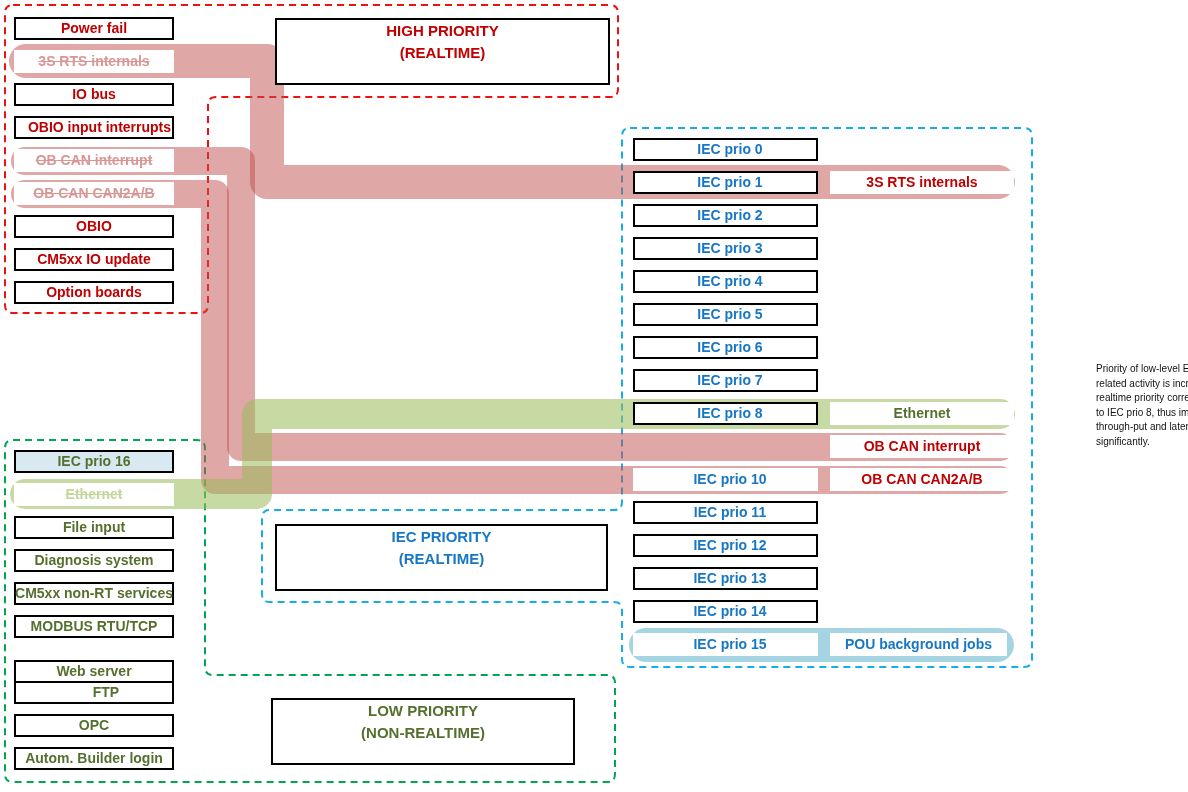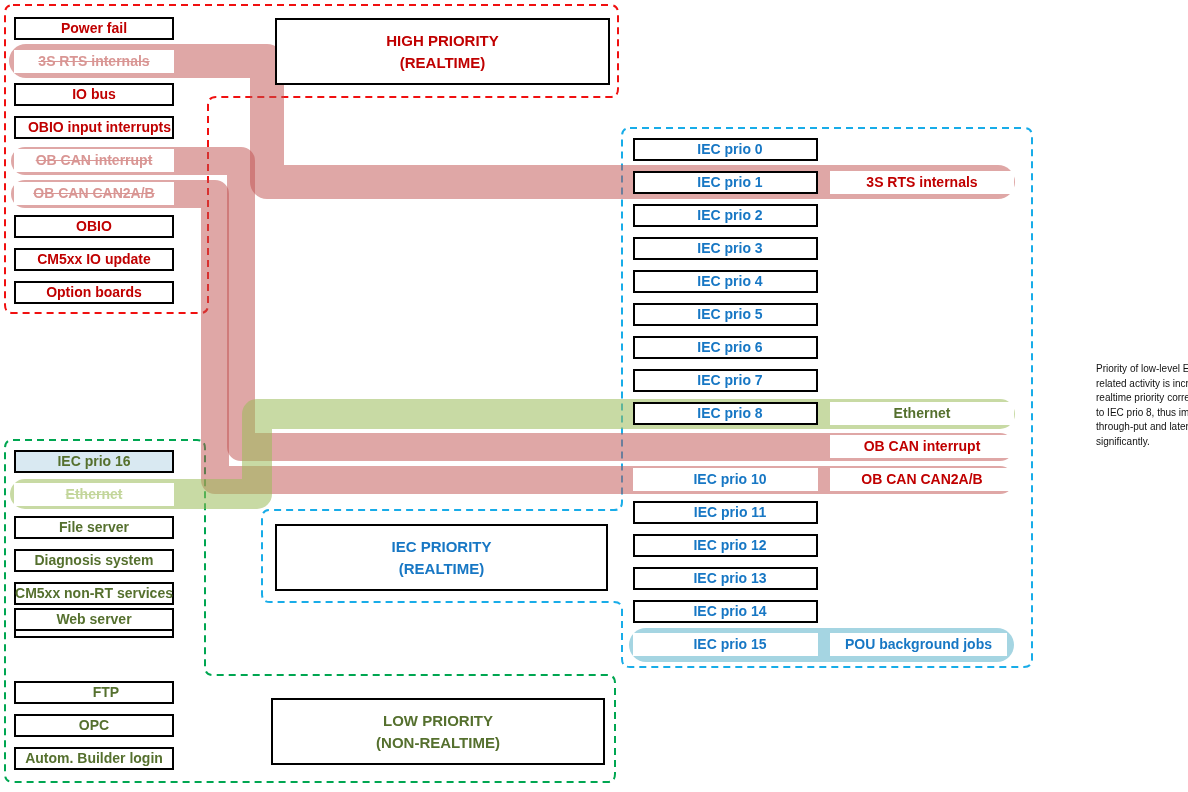--- a/index.html
+++ b/index.html
@@ -15,21 +15,21 @@
   .olive{color:#55702E;}
   .blue{color:#1777C4;}
   .pink-strike{border:none;color:#D99694;text-decoration:line-through;}
   .green-strike{border:none;color:#C3D69B;text-decoration:line-through;}
   .olive-fill{background:#D9E9F2;color:#55702E;}
   .iec-row{position:absolute;left:0;width:1188px;height:23px;}
   .iec-row .prio{left:633px;width:185px;color:#1777C4;top:0;padding-left:9px;}
   .on-band{border:2px solid #fff;}
   .tag{left:830px;width:184px;border:2px solid #fff;background:#fff;}
   .titlebox{position:absolute;box-sizing:border-box;z-index:2;background:#fff;border:2px solid #000;
-            display:flex;flex-direction:column;align-items:center;justify-content:center;
+            display:flex;flex-direction:column;align-items:center;
             font-weight:700;font-size:15px;line-height:22px;}
   #annotation{position:absolute;left:1048px;top:362px;width:140px;z-index:2;
               color:#111;font-weight:400;font-size:10px;line-height:14.5px;margin-left:48px;}
 </style>
 </head>
 <body>
 
 <div id="canvas">
 
   <svg id="wires" width="1188" height="792" viewBox="0 0 1188 792">
@@ -132,30 +132,30 @@
 
   <div class="titlebox blue" style="left:275px;top:524px;width:333px;height:67px;">
     <span>IEC PRIORITY</span>
     <span>(REALTIME)</span>
   </div>
 
   <div>
 
   <div class="box lp-item olive-fill" style="top: 450px;">IEC prio 16</div>
       <div class="box lp-item green-strike" style="top: 483px;">Ethernet</div>
-      <div class="box lp-item olive" style="top: 516px;">File server</div>
+      <div class="box lp-item olive" style="top: 516px;">File input</div>
       <div class="box lp-item olive" style="top: 549px;">Diagnosis system</div>
       <div class="box lp-item olive" style="top: 582px;">CM5xx non-RT services</div>
       <div class="box lp-item olive" style="top: 615px;">MODBUS RTU/TCP</div>
-      <div class="box lp-item olive" style="top: 608px;">Web server</div>
+      <div class="box lp-item olive" style="top: 660px;">Web server</div>
       <div class="box lp-item olive" style="top: 681px; padding-left: 24px;">FTP</div>
       <div class="box lp-item olive" style="top: 714px;">OPC</div>
       <div class="box lp-item olive" style="top: 747px;">Autom. Builder login</div>
     </div>
 
-  <div class="titlebox olive" style="left:271px;top:698px;width:334px;height:67px;">
+  <div class="titlebox olive" style="left:271px;top:698px;width:304px;height:67px;">
     <span>LOW PRIORITY</span>
     <span>(NON-REALTIME)</span>
   </div>
 
   <div id="annotation">Priority of low-level Ethernet-related activity is increased to realtime priority corresponding to IEC prio 8, thus improving through-put and latencies significantly.</div>
 
 </div>
 
 </body></html>

